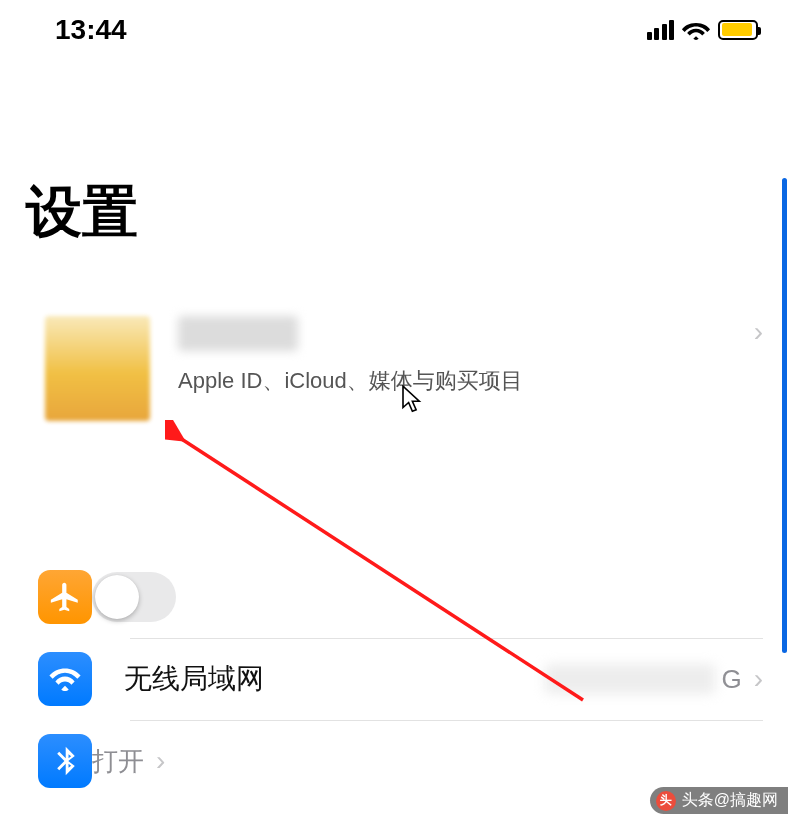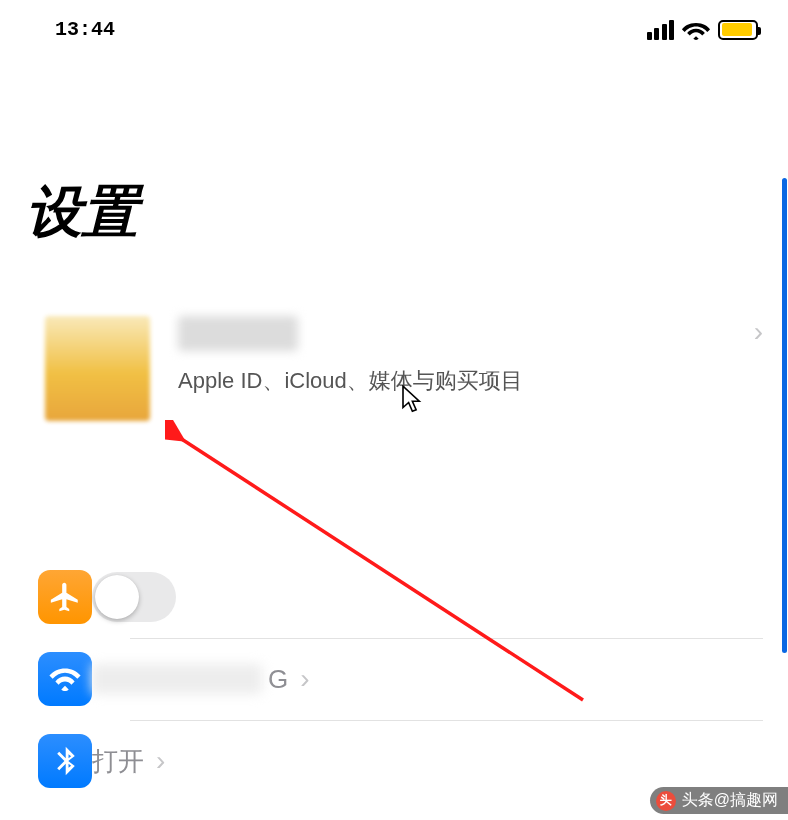--- a/index.html
+++ b/index.html
@@ -13,21 +13,21 @@
     }
 
     
     .status-bar {
       display: flex;
       justify-content: space-between;
       align-items: center;
       padding: 12px 30px 8px 55px;
       height: 55px;
     }
-    .status-time { font-size: 20px; font-weight: 600; font-family: Liberation Mono, monospace; }
+    .status-time { font-size: 28px; font-weight: 600; }
     .status-icons { display: flex; align-items: center; gap: 8px; }
     .signal-bars {
       display: flex; align-items: flex-end; gap: 2.5px;
     }
     .signal-bars span {
       width: 5px; background:#000; border-radius: 1px;
     }
     .signal-bars span:nth-child(1){height:8px}
     .signal-bars span:nth-child(2){height:12px}
     .signal-bars span:nth-child(3){height:16px}
@@ -46,21 +46,20 @@
     .battery-fill{
       background:#ffcc00;
       height: 13px; width: 30px; margin-left:1.5px; border-radius:2px;
     }
 
     
     .page-title {
       font-size: 56px;
       font-weight: 700;
       margin: 120px 0 50px 26px;
-      font-style: italic;
     }
 
     
     .account-row {
       display:flex; align-items:flex-start;
       padding: 15px 25px 20px 45px;
       position:relative;
     }
     .avatar {
       width: 105px; height: 105px;
@@ -226,20 +225,21 @@
   </div>
 
   <div class="row">
     <div class="icon-tile tile-blue">
       <svg class="icon-svg" viewBox="0 0 24 24">
         <path fill="#fff" d="M12 20.5c-1 0-1.9-.4-2.6-1.1L12 16.8l2.6 2.6c-.7.7-1.6 1.1-2.6 1.1z"></path>
         <path fill="#fff" d="M1 9.5 3.3 11.8C5.8 9.1 8.7 7.5 12 7.5s6.2 1.6 8.7 4.3L23 9.5C20.1 6.3 16.3 4.5 12 4.5S3.9 6.3 1 9.5z"></path>
         <path fill="#fff" d="M5.2 13.7 7.5 16c1.2-1.3 2.8-2.2 4.5-2.2s3.3.9 4.5 2.2l2.3-2.3C17 11.5 14.6 10.3 12 10.3S7 11.5 5.2 13.7z"></path>
       </svg>
     </div>
+    <div class="row-label">无线局域网</div>
     <div class="value-blur"></div>
     <div class="row-value">G</div>
     <div class="chevron">›</div>
   </div>
 
   <div class="row">
     <div class="icon-tile tile-blue2">
       <svg class="icon-svg" viewBox="0 0 24 24">
           <path fill="#fff" d="M12.5 2v8.1L7.9 5.5 6.5 6.9 11.6 12 6.5 17.1l1.4 1.4 4.6-4.6V22l6.4-6.4L14.3 12l4.6-3.6L12.5 2zm2 5.2 1.8 1.4L14.5 10V7.2zm0 9.6V14l1.8 1.4-1.8 1.4z"></path>
         </svg>

